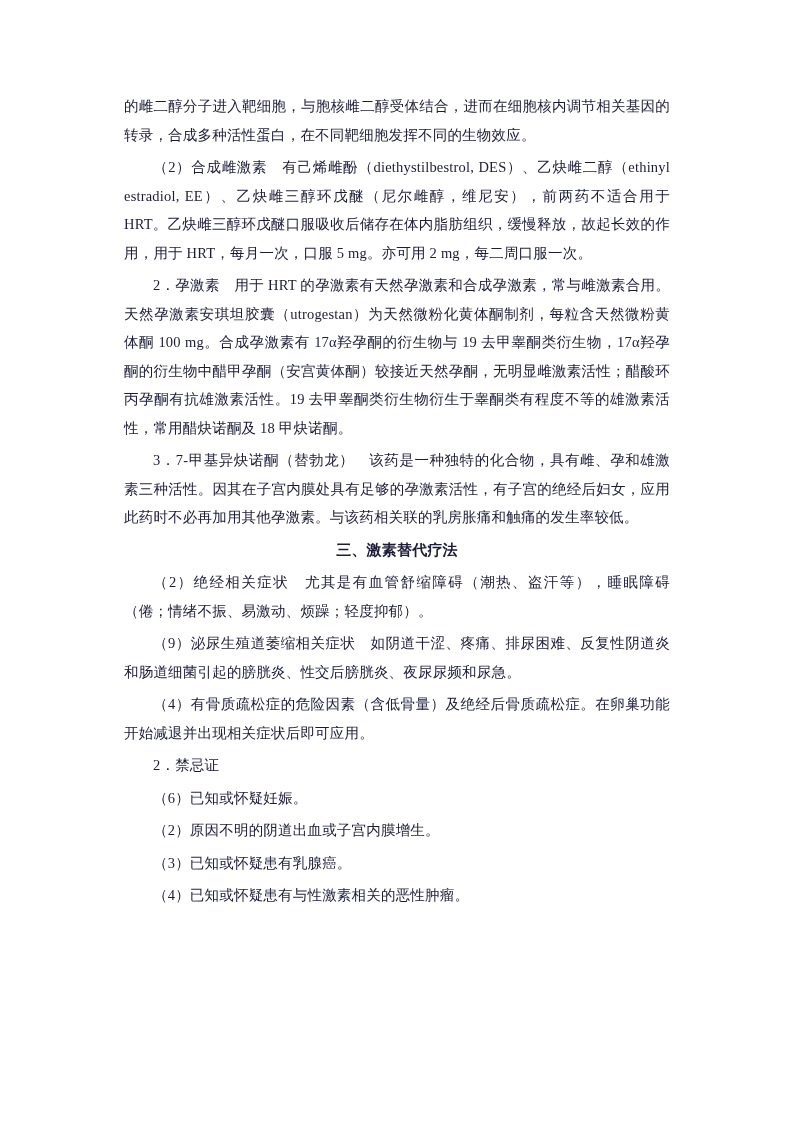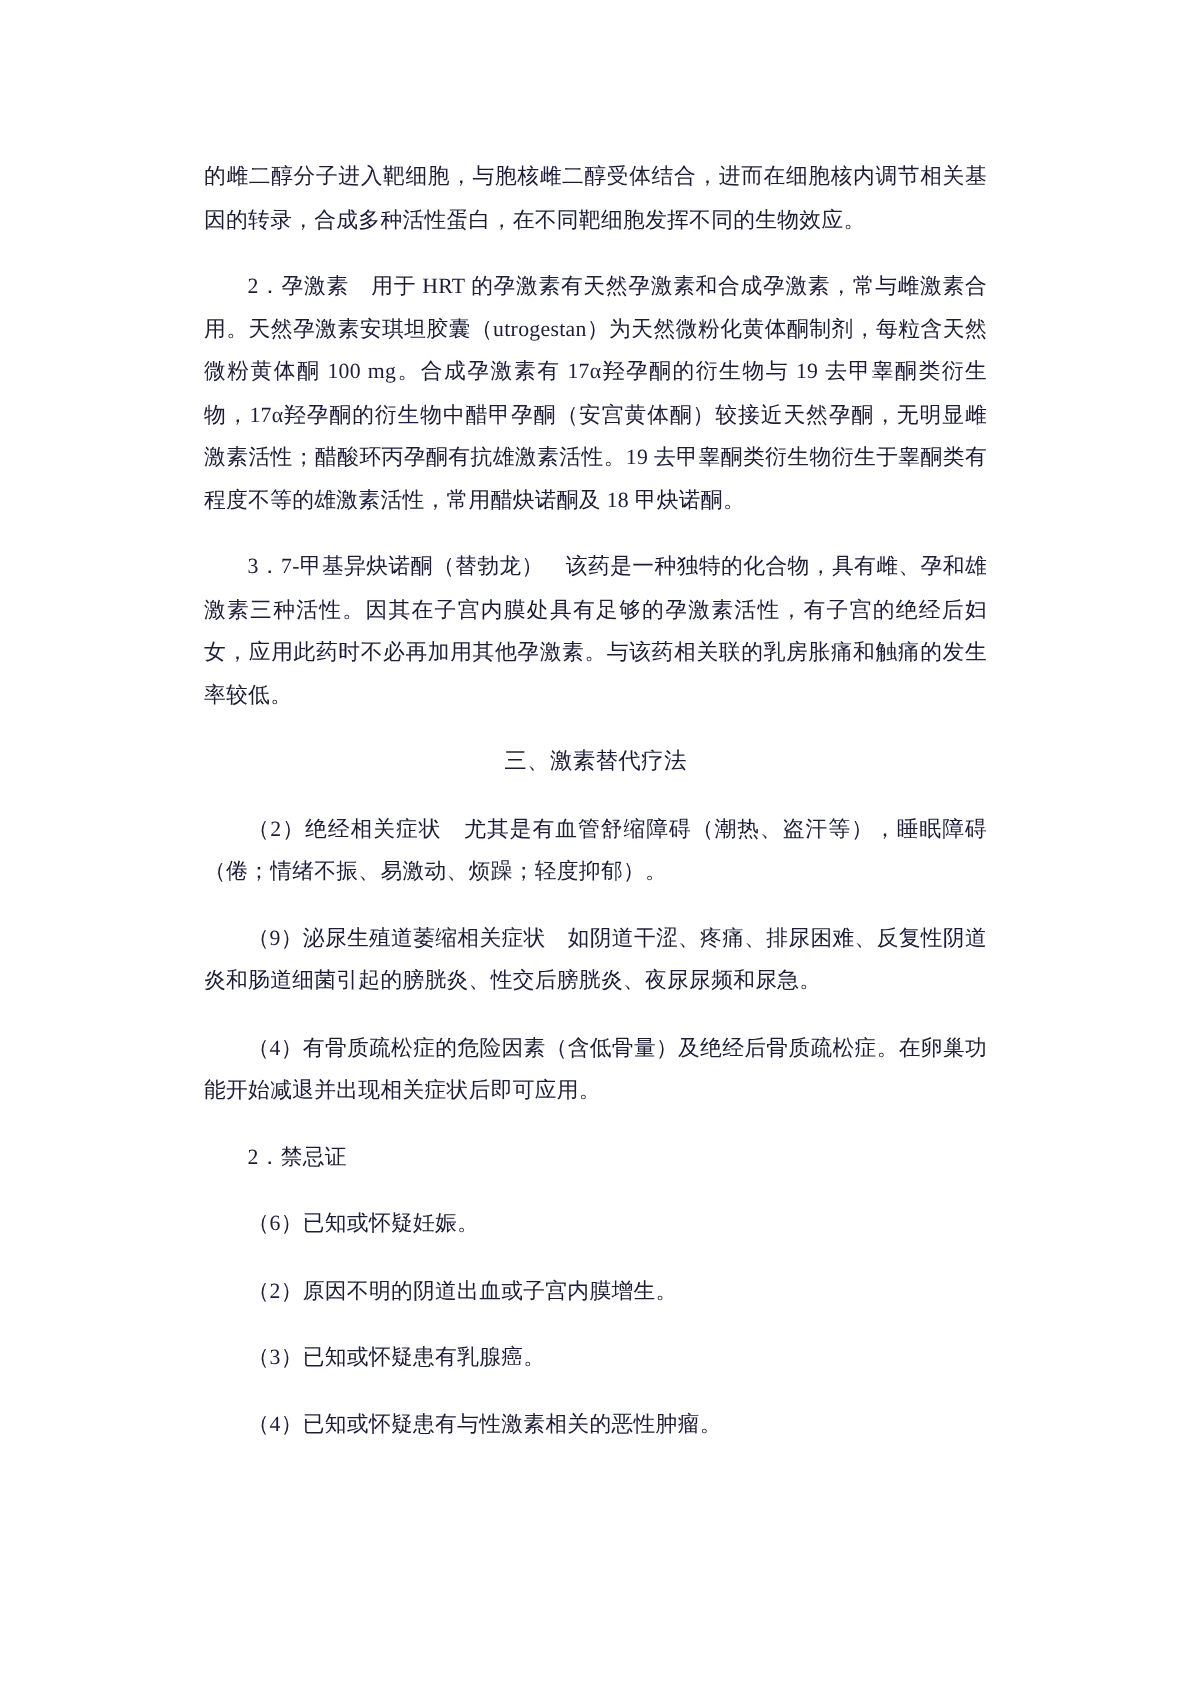--- a/index.html
+++ b/index.html
@@ -27,42 +27,43 @@
     left: 120px;
     top: 88px;
     width: 554px;
     color: #1c1c38;
     font-size: 14.5px;
     line-height: 28.5px;
     text-align: justify;
     letter-spacing: 0.2px;
   }
   .para {
-    margin: 16px;
+    margin: 4px;
     text-indent: 2em;
   }
   .para.cont {
     text-indent: 0;
   }
   .heading {
     margin: 0;
     font-size: 15px;
-    font-weight: normal;
+    font-weight: bold;
     text-align: center;
     text-indent: 0;
     line-height: 28.5px;
   }
 </style>
 </head>
 <body>
 
 <div class="sheet">
   <div class="content">
 
     <p class="para cont">的雌二醇分子进入靶细胞，与胞核雌二醇受体结合，进而在细胞核内调节相关基因的转录，合成多种活性蛋白，在不同靶细胞发挥不同的生物效应。</p>
+    <p class="para">（2）合成雌激素　有己烯雌酚（diethystilbestrol, DES）、乙炔雌二醇（ethinyl estradiol, EE）、乙炔雌三醇环戊醚（尼尔雌醇，维尼安），前两药不适合用于 HRT。乙炔雌三醇环戊醚口服吸收后储存在体内脂肪组织，缓慢释放，故起长效的作用，用于 HRT，每月一次，口服 5 mg。亦可用 2 mg，每二周口服一次。</p>
     <p class="para">2．孕激素　用于 HRT 的孕激素有天然孕激素和合成孕激素，常与雌激素合用。天然孕激素安琪坦胶囊（utrogestan）为天然微粉化黄体酮制剂，每粒含天然微粉黄体酮 100 mg。合成孕激素有 17α羟孕酮的衍生物与 19 去甲睾酮类衍生物，17α羟孕酮的衍生物中醋甲孕酮（安宫黄体酮）较接近天然孕酮，无明显雌激素活性；醋酸环丙孕酮有抗雄激素活性。19 去甲睾酮类衍生物衍生于睾酮类有程度不等的雄激素活性，常用醋炔诺酮及 18 甲炔诺酮。</p>
     <p class="para">3．7-甲基异炔诺酮（替勃龙）　该药是一种独特的化合物，具有雌、孕和雄激素三种活性。因其在子宫内膜处具有足够的孕激素活性，有子宫的绝经后妇女，应用此药时不必再加用其他孕激素。与该药相关联的乳房胀痛和触痛的发生率较低。</p>
 
     <p class="heading">三、激素替代疗法</p>
 
     <p class="para">（2）绝经相关症状　尤其是有血管舒缩障碍（潮热、盗汗等），睡眠障碍（倦；情绪不振、易激动、烦躁；轻度抑郁）。</p>
     <p class="para">（9）泌尿生殖道萎缩相关症状　如阴道干涩、疼痛、排尿困难、反复性阴道炎和肠道细菌引起的膀胱炎、性交后膀胱炎、夜尿尿频和尿急。</p>
     <p class="para">（4）有骨质疏松症的危险因素（含低骨量）及绝经后骨质疏松症。在卵巢功能开始减退并出现相关症状后即可应用。</p>
     <p class="para">2．禁忌证</p>
     <p class="para">（6）已知或怀疑妊娠。</p>

